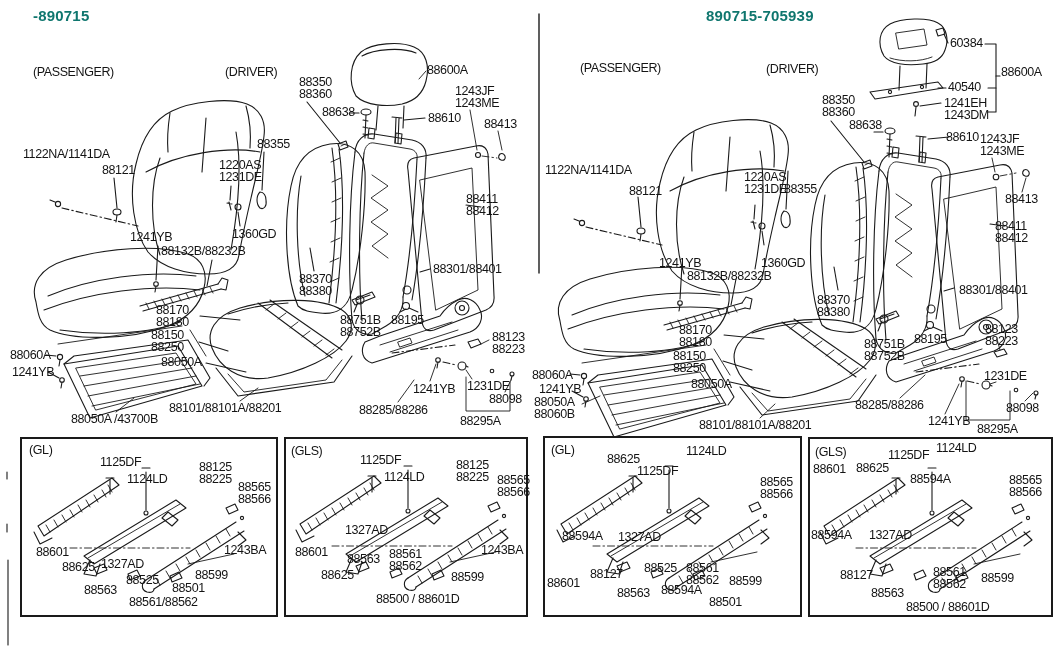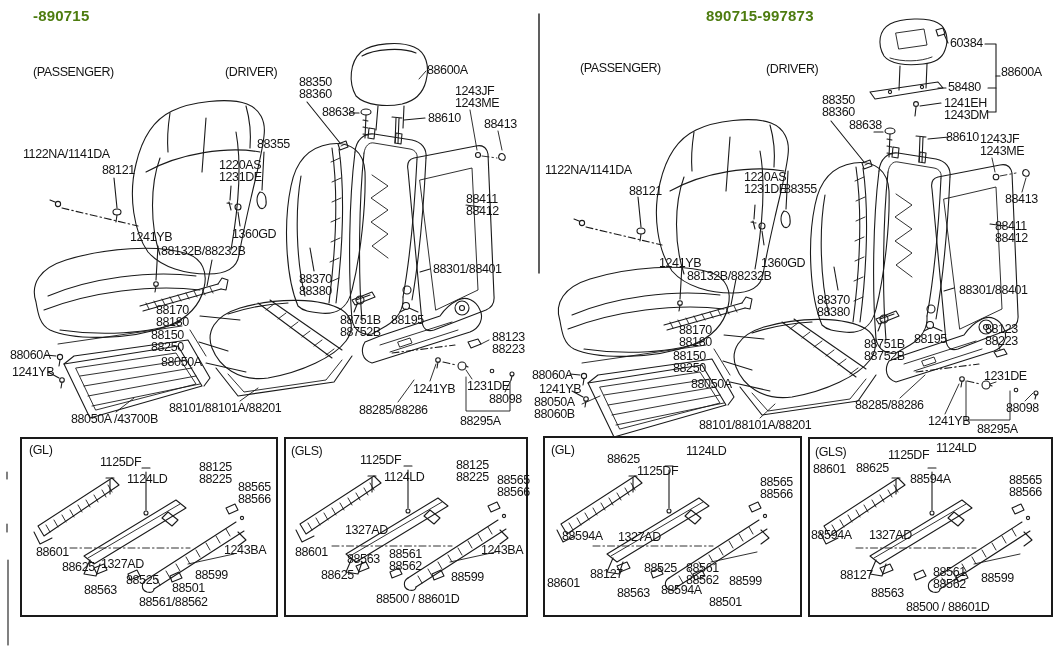--- a/index.html
+++ b/index.html
@@ -6,21 +6,21 @@
   .stage{position:relative;width:1061px;height:649px;background:#ffffff;overflow:hidden;
          font-family:"Liberation Sans",sans-serif;}
   .art{position:absolute;left:0;top:0;z-index:1;}
   .art *{stroke:#1a1a1a;fill:none;stroke-width:1.1;stroke-linecap:round;stroke-linejoin:round;}
   .art .dashdot{stroke-dasharray:7 3 1.5 3;}
   .art .thin{stroke-width:0.9;}
   #labels{position:absolute;left:0;top:0;width:100%;height:100%;z-index:2;}
   .lbl{position:absolute;font-size:12.5px;line-height:12px;letter-spacing:-0.4px;
        color:#141414;white-space:pre-line;}
   .title{position:absolute;font-size:15px;line-height:15px;font-weight:600;
-         letter-spacing:0.2px;color:#4d7c0f;}
+         letter-spacing:0.2px;color:#0f766e;}
   .pbox{position:absolute;border:2px solid #1a1a1a;background:transparent;}
 </style>
 </head>
 <body>
 
 <div class="stage">
 
   <svg class="art" width="1061" height="649" viewBox="0 0 1061 649">
     <defs>
 
@@ -256,21 +256,21 @@
     </g>
   </svg>
 
   <div class="pbox" style="left:20px;top:437px;width:254px;height:176px;"></div>
   <div class="pbox" style="left:284px;top:437px;width:240px;height:176px;"></div>
   <div class="pbox" style="left:543px;top:436px;width:255px;height:177px;"></div>
   <div class="pbox" style="left:808px;top:437px;width:241px;height:176px;"></div>
 
   <div id="labels">
     <div class="title" style="left:33px;top:8px;">-890715</div>
-    <div class="title" style="left:706px;top:8px;">890715-997873</div>
+    <div class="title" style="left:706px;top:8px;">890715-705939</div>
   <div class="lbl" style="left: 33px; top: 66px;">(PASSENGER)</div>
       <div class="lbl" style="left: 225px; top: 66px;">(DRIVER)</div>
       <div class="lbl" style="left: 299px; top: 76px;">88350
 88360</div>
       <div class="lbl" style="left: 427px; top: 64px;">88600A</div>
       <div class="lbl" style="left: 322px; top: 106px;">88638</div>
       <div class="lbl" style="left: 428px; top: 112px;">88610</div>
       <div class="lbl" style="left: 455px; top: 85px;">1243JF
 1243ME</div>
       <div class="lbl" style="left: 484px; top: 118px;">88413</div>
@@ -303,21 +303,21 @@
 88223</div>
       <div class="lbl" style="left: 413px; top: 383px;">1241YB</div>
       <div class="lbl" style="left: 467px; top: 380px;">1231DE</div>
       <div class="lbl" style="left: 489px; top: 393px;">88098</div>
       <div class="lbl" style="left: 359px; top: 404px;">88285/88286</div>
       <div class="lbl" style="left: 460px; top: 415px;">88295A</div>
       <div class="lbl" style="left: 580px; top: 62px;">(PASSENGER)</div>
       <div class="lbl" style="left: 766px; top: 63px;">(DRIVER)</div>
       <div class="lbl" style="left: 950px; top: 37px;">60384</div>
       <div class="lbl" style="left: 1001px; top: 66px;">88600A</div>
-      <div class="lbl" style="left: 948px; top: 81px;">58480</div>
+      <div class="lbl" style="left: 948px; top: 81px;">40540</div>
       <div class="lbl" style="left: 944px; top: 97px;">1241EH
 1243DM</div>
       <div class="lbl" style="left: 822px; top: 94px;">88350
 88360</div>
       <div class="lbl" style="left: 849px; top: 119px;">88638</div>
       <div class="lbl" style="left: 946px; top: 131px;">88610</div>
       <div class="lbl" style="left: 980px; top: 133px;">1243JF
 1243ME</div>
       <div class="lbl" style="left: 545px; top: 164px;">1122NA/1141DA</div>
       <div class="lbl" style="left: 629px; top: 185px;">88121</div>
@@ -358,21 +358,21 @@
       <div class="lbl" style="left: 127px; top: 473px;">1124LD</div>
       <div class="lbl" style="left: 199px; top: 461px;">88125
 88225</div>
       <div class="lbl" style="left: 238px; top: 481px;">88565
 88566</div>
       <div class="lbl" style="left: 36px; top: 546px;">88601</div>
       <div class="lbl" style="left: 62px; top: 561px;">88625</div>
       <div class="lbl" style="left: 101px; top: 558px;">1327AD</div>
       <div class="lbl" style="left: 84px; top: 584px;">88563</div>
       <div class="lbl" style="left: 126px; top: 574px;">88525</div>
-      <div class="lbl" style="left: 139px; top: 596px;">88561/88562</div>
+      <div class="lbl" style="left: 129px; top: 596px;">88561/88562</div>
       <div class="lbl" style="left: 172px; top: 582px;">88501</div>
       <div class="lbl" style="left: 195px; top: 569px;">88599</div>
       <div class="lbl" style="left: 224px; top: 544px;">1243BA</div>
       <div class="lbl" style="left: 291px; top: 445px;">(GLS)</div>
       <div class="lbl" style="left: 360px; top: 454px;">1125DF</div>
       <div class="lbl" style="left: 384px; top: 471px;">1124LD</div>
       <div class="lbl" style="left: 456px; top: 459px;">88125
 88225</div>
       <div class="lbl" style="left: 497px; top: 474px;">88565
 88566</div>

